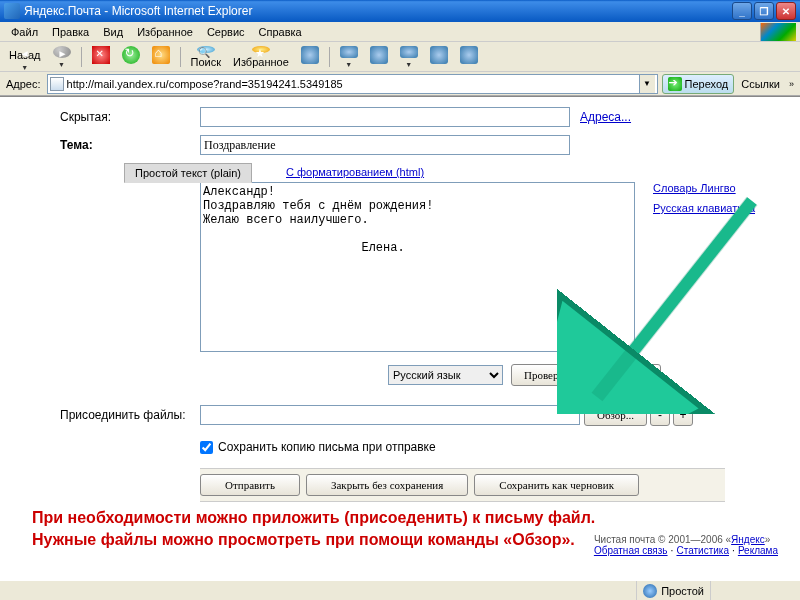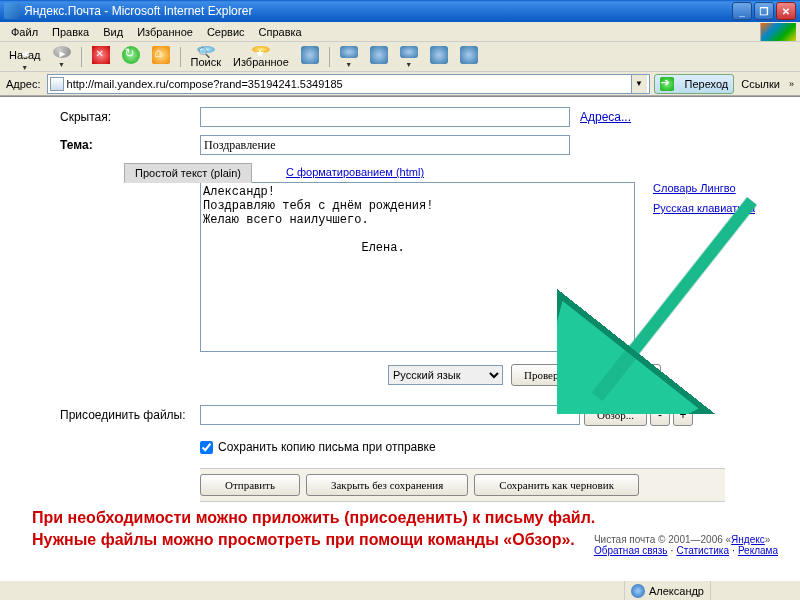--- a/index.html
+++ b/index.html
@@ -32,21 +32,21 @@
 .ic-search::after { content: "🔍"; position: absolute; left: 2px; top: 1px; font-size: 10px; }
 .ic-fav { background: radial-gradient(#fe8,#e90); }
 .ic-fav::after { content: "★"; color: #fff; position: absolute; left: 3px; top: 1px; font-size: 11px; }
 .ic-gen { background: radial-gradient(#ace,#37a); border-radius: 3px; }
 .addrbar { background: #ece9d8; height: 24px; display: flex; align-items: center; padding: 0 4px; gap: 4px; border-bottom: 1px solid #aaa; }
 .addr-lbl { padding: 0 2px; text-align: center; }
 .addr-input-wrap { flex: 1; display: flex; align-items: center; background: #fff; border: 1px solid #7f9db9; height: 20px; padding: 0 2px; }
 .addr-input-wrap .page-icon { width: 14px; height: 14px; background: linear-gradient(#fff,#cde); border: 1px solid #89a; margin-right: 3px; }
 .addr-input { border: none; outline: none; flex: 1; font-size: 11px; }
 .addr-dd { width: 16px; text-align: center; background: #ece9d8; border-left: 1px solid #7f9db9; height: 18px; font-size: 8px; line-height: 18px; }
-.go-btn { display: flex; align-items: center; gap: 11px; height: 20px; padding: 0 5px; border: 1px solid #7a7; background: linear-gradient(#def,#bde); border-radius: 3px; }
+.go-btn { display: flex; align-items: center; gap: 3px; height: 20px; padding: 0 5px; border: 1px solid #7a7; background: linear-gradient(#def,#bde); border-radius: 3px; }
 .go-btn .go-icon { width: 14px; height: 14px; background: radial-gradient(#7e7,#1a1); border-radius: 2px; position: relative; }
 .go-btn .go-icon::after { content: "➔"; color: #fff; position: absolute; left: 1px; top: -1px; font-size: 11px; }
 .links-lbl { padding: 0 3px; }
 .dbl-chev { font-size: 9px; padding: 0 2px; }
 .content { background: #ffffff; height: 484px; position: relative; overflow: hidden; border-top: 1px solid #888; }
 .form-area { position: absolute; left: 60px; top: 10px; right: 20px; }
 .form-row { display: flex; align-items: center; margin-bottom: 8px; }
 .form-label { width: 140px; font-size: 12px; }
 .form-label.bold { font-weight: bold; }
 .text-input { width: 370px; height: 20px; border: 1px solid #7f9db9; padding: 0 3px; font-size: 12px; font-family: Tahoma; }
@@ -241,16 +241,16 @@
     <div>
       <a>Обратная связь</a><span> · </span><a>Статистика</a><span> · </span><a>Реклама</a>
     </div>
   </div>
 </div>
 
 <div class="statusbar">
   <div class="spacer"></div>
   <div class="zone">
     <span class="zone-icon"></span>
-    <span>Александр</span>
+    <span>Простой</span>
   </div>
   <div class="grip"></div>
 </div>
 
 </body></html>

